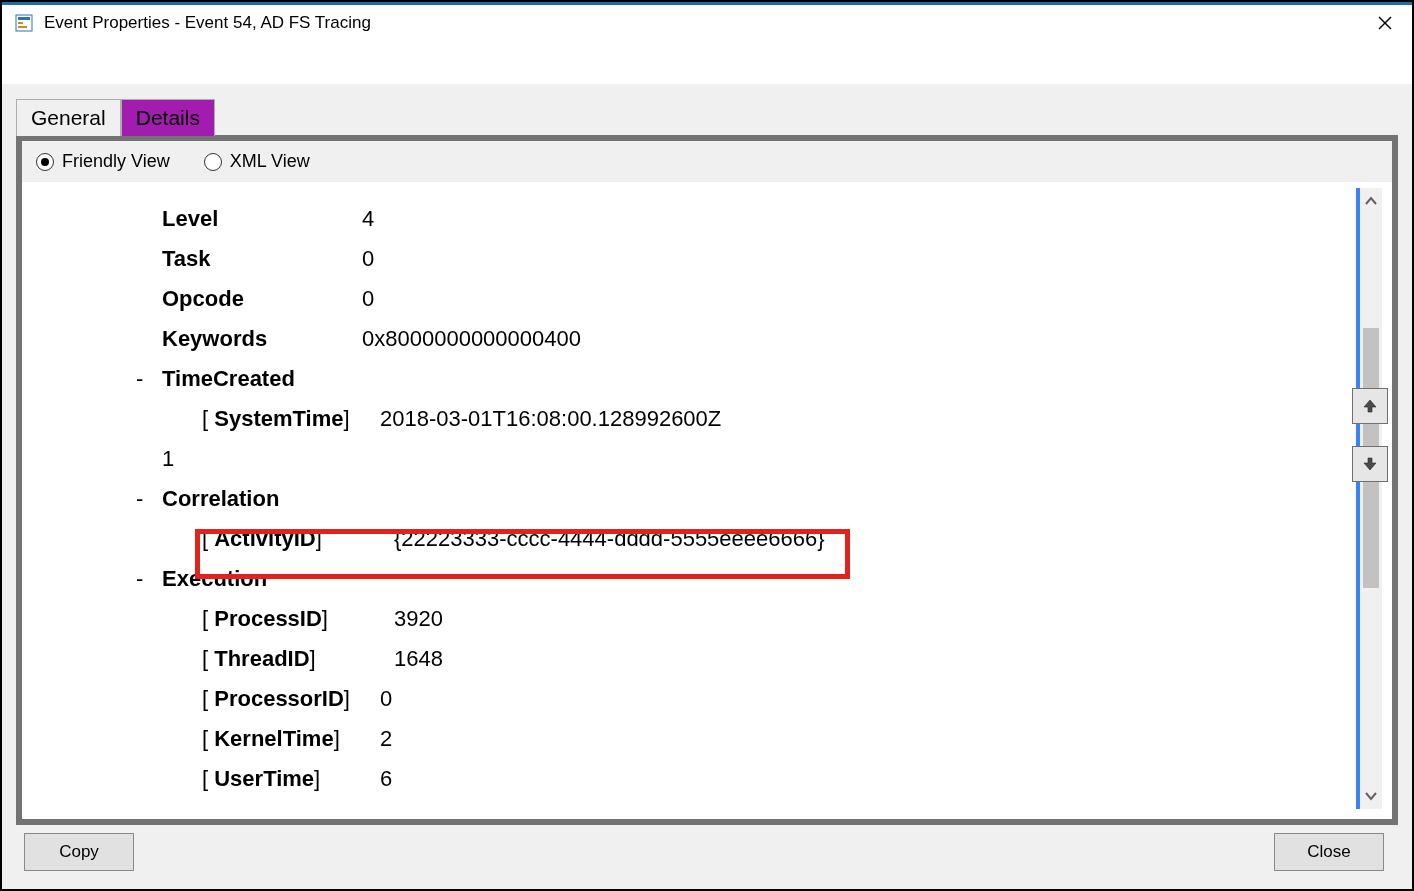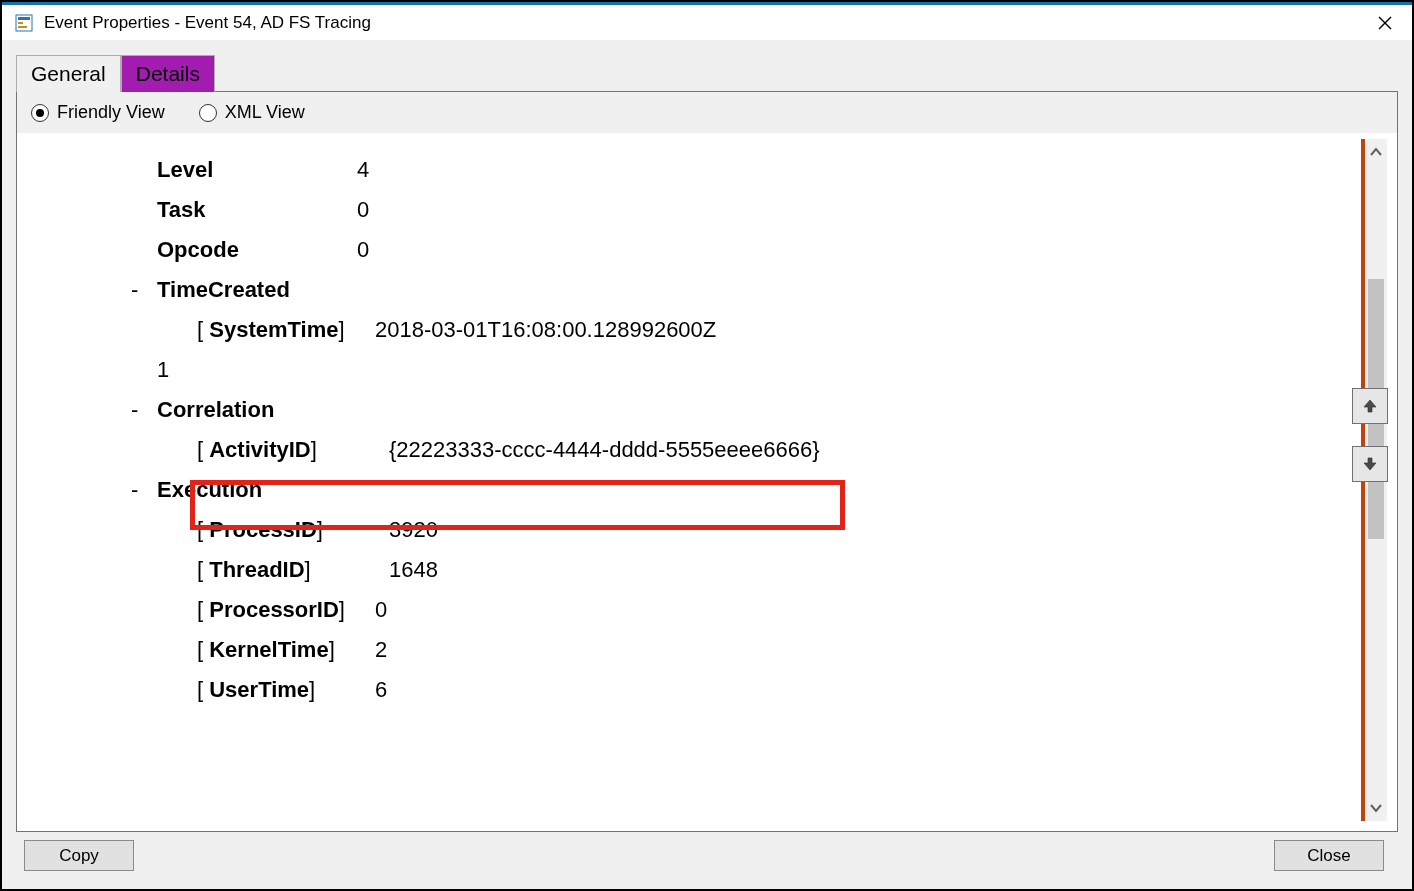--- a/index.html
+++ b/index.html
@@ -10,20 +10,21 @@
     width: 1414px;
     height: 891px;
     overflow: hidden;
     border: 2px solid #000;
   }
   .window {
     display: flex;
     flex-direction: column;
     height: 100%;
     background: #fff;
+    gap: 44px;
   }
   .titlebar {
     height: 38px;
     border-top: 3px solid #1a6fb0;
     background: #fff;
     display: flex;
     align-items: center;
     padding: 0 4px 0 12px;
     font-size: 17px;
     color: #000;
@@ -72,21 +73,21 @@
     background: #f0f0f0;
   }
   .tab.active {
     border-color: #adadad;
     background: #a21caf;
     z-index: 2;
   }
 
   .tab-panel {
     flex: 1;
-    border: 1px solid #737373;
+    border: 6px solid #737373;
     background: #fff;
     display: flex;
     flex-direction: column;
     padding: 8px 10px 10px 10px;
   }
   
   .tab-panel { padding: 0; }
   .radio-strip {
     background: #f0f0f0;
     padding: 10px 14px;
@@ -102,21 +103,21 @@
     display: flex; align-items: center; justify-content: center;
   }
   .radio-circle.checked::after {
     content: ""; width: 8px; height: 8px; border-radius: 50%; background: #000;
   }
 
   .content-wrap {
     flex: 1;
     display: flex;
     position: relative;
-    background: #c2410c;
+    background: #3b82f6;
     margin: 6px 10px 10px 10px;
   }
   .details-area {
     flex: 1;
     background: #fff;
     overflow: hidden;
     padding: 18px 10px 0 50px;
     font-size: 22px;
     color: #000;
     position: relative;
@@ -180,21 +181,21 @@
     cursor: pointer;
   }
 
   .footer {
     display: flex;
     justify-content: space-between;
     padding: 8px 14px 8px 8px;
   }
   .btn {
     min-width: 110px;
-    height: 31px;
+    height: 38px;
     border: 1px solid #8a8a8a;
     background: #e1e1e1;
     font-size: 17px;
     display: flex; align-items: center; justify-content: center;
     cursor: pointer;
   }
 </style>
 </head>
 <body>
 
@@ -251,20 +252,24 @@
             <span class="val">4</span>
           </div>
           <div class="row">
             <span class="lbl">Task</span>
             <span class="val">0</span>
           </div>
           <div class="row">
             <span class="lbl">Opcode</span>
             <span class="val">0</span>
           </div>
+          <div class="row">
+            <span class="lbl">Keywords</span>
+            <span class="val">0x8000000000000400</span>
+          </div>
 
           <div class="group-header">
             <span class="dash">-</span>
             <span class="group-name">TimeCreated</span>
           </div>
           <div class="subrow">
             <span class="subpair">
               <span class="key">
                   <span class="lbracket">[&nbsp;</span>
                   <span class="sublbl">SystemTime</span>

